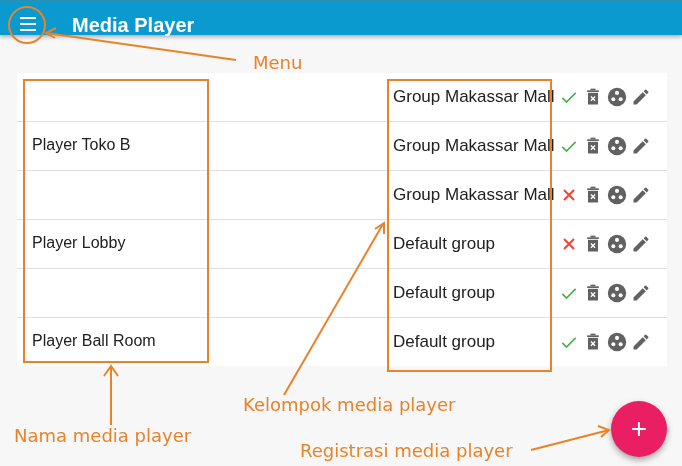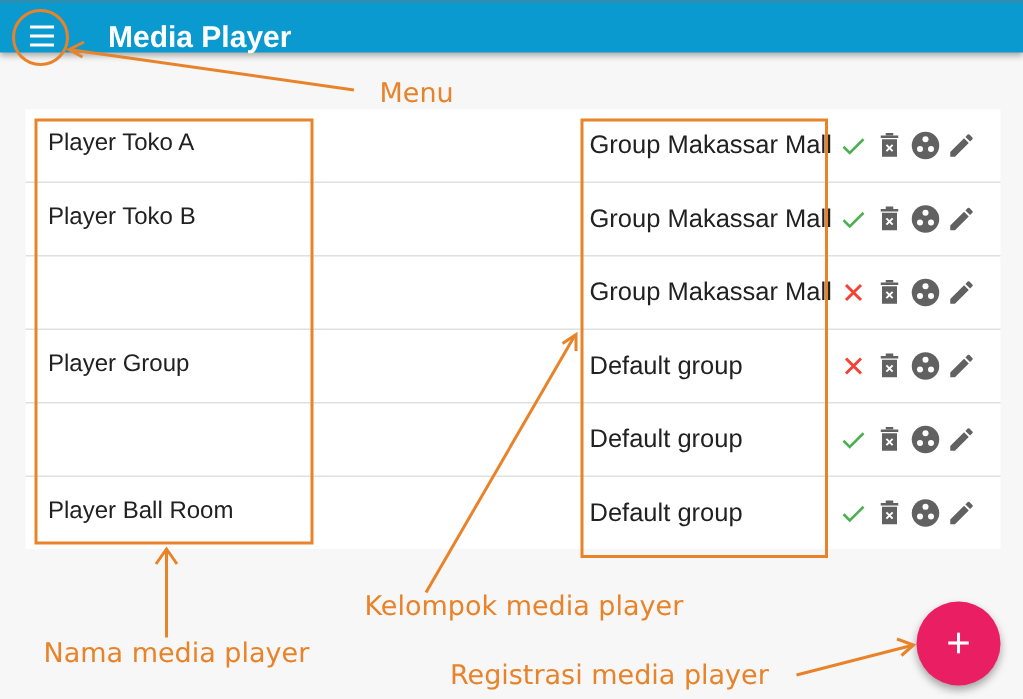--- a/index.html
+++ b/index.html
@@ -42,21 +42,20 @@
   <div class="menu-btn">
     <span style="top:5px"></span>
     <span style="top:11px"></span>
     <span style="top:17px"></span>
   </div>
   <div class="app-title">Media Player</div>
 </div>
 
 <div class="card" id="card">
     <div class="row" style="top: 0px;">
-      <div class="name">Player Toko A</div>
       <div class="group">Group Makassar Mall</div>
       <div class="actions">
         <div class="act">
           <svg width="20" height="20" viewBox="0 0 24 24">
             <path d="M4 13l5 5L20 7" stroke="#4caf50" stroke-width="2" fill="none"></path>
           </svg>
         </div>
         <div class="act">
           <svg width="20" height="20" viewBox="0 0 24 24">
             <rect x="6" y="7" width="12" height="14" fill="#616161"></rect>
@@ -137,21 +136,21 @@
           </svg>
         </div>
         <div class="act">
           <svg width="20" height="20" viewBox="0 0 24 24">
             <path d="M3 17.25V21h3.75L17.8 9.94l-3.75-3.75L3 17.25zM20.7 7.04a1 1 0 000-1.41l-2.34-2.34a1 1 0 00-1.41 0l-1.83 1.83 3.75 3.75 1.83-1.83z" fill="#616161"></path>
           </svg>
         </div>
       </div>
     </div>
     <div class="row" style="top: 147px;">
-      <div class="name">Player Group</div>
+      <div class="name">Player Lobby</div>
       <div class="group">Default group</div>
       <div class="actions">
         <div class="act">
           <svg width="20" height="20" viewBox="0 0 24 24">
             <path d="M6 6l12 12M18 6L6 18" stroke="#f44336" stroke-width="2.4" fill="none"></path>
           </svg>
         </div>
         <div class="act">
           <svg width="20" height="20" viewBox="0 0 24 24">
             <rect x="6" y="7" width="12" height="14" fill="#616161"></rect>
@@ -238,21 +237,21 @@
         </div>
       </div>
     </div>
   </div>
 
 <div class="fab">+</div>
 
 <div class="anno-box" style="left:23px;top:79px;width:186px;height:284px;"></div>
 <div class="anno-box" style="left:387px;top:79px;width:165px;height:293px;"></div>
 <div class="anno-text" style="left:253px;top:52px;text-align:center;">Menu</div>
-<div class="anno-text" style="left:29px;top:425px;">Nama media player</div>
+<div class="anno-text" style="left:14px;top:425px;">Nama media player</div>
 <div class="anno-text" style="left:243px;top:394px;">Kelompok media player</div>
 <div class="anno-text" style="left:300px;top:440px;">Registrasi media player</div>
 
 <svg class="overlay" width="682" height="466">
   <g stroke="#e8832a" stroke-width="2" fill="none">
     <circle cx="27" cy="25" r="18"></circle>
     <line x1="236" y1="60" x2="46" y2="33"></line>
     <polyline points="56,28 46,33 55,38"></polyline>
     <line x1="111" y1="425" x2="111" y2="367"></line>
     <polyline points="104,376 111,366 118,376"></polyline>

